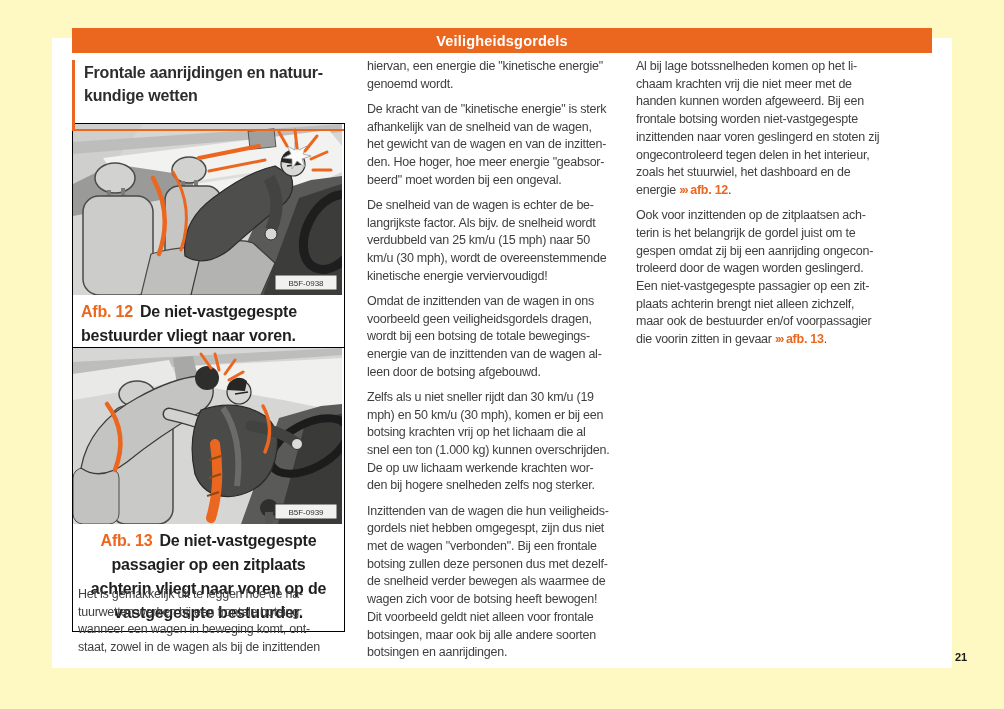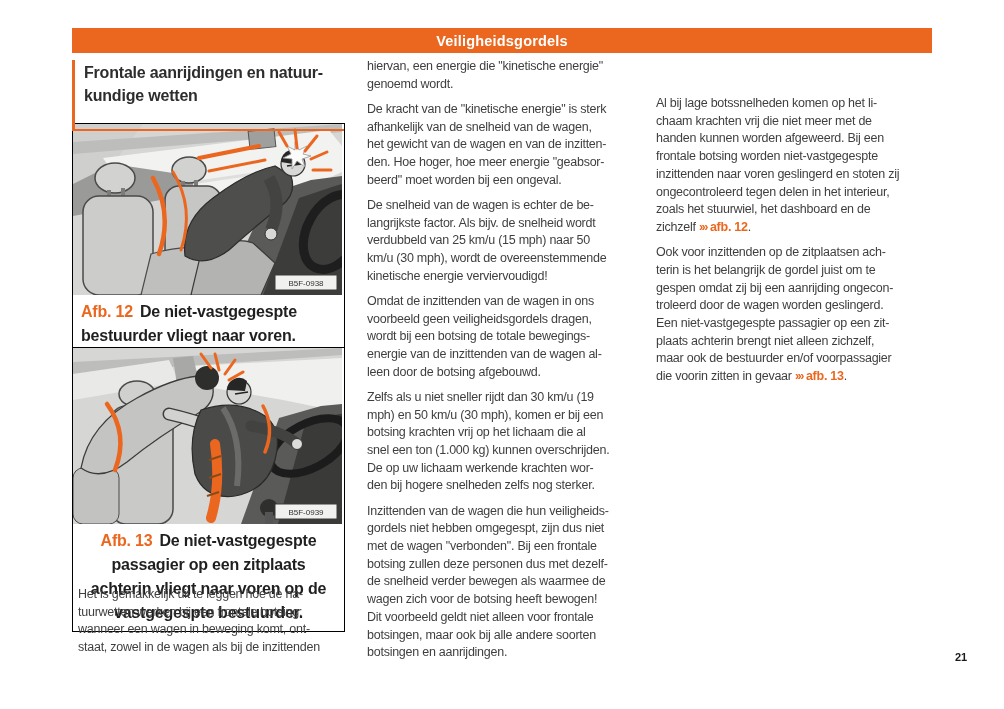--- a/index.html
+++ b/index.html
@@ -1,17 +1,17 @@
 <!DOCTYPE html>
 <html><head>
 <meta charset="utf-8">
 <style>
   html,body{margin:0;padding:0;background:#d8d8d7;}
   .canvas{position:relative;width:1004px;height:709px;overflow:hidden;
-          font-family:"Liberation Sans",sans-serif;background:#ffffff;}
+          font-family:"Liberation Sans",sans-serif;background:#fef9c3;}
   .paper{position:absolute;left:52px;top:38px;width:900px;height:630px;background:#ffffff;}
   .header-bar{position:absolute;left:72px;top:28px;width:860px;height:25px;
               background:#EB671F;z-index:5;display:flex;align-items:center;justify-content:center;}
   .header-bar span{color:#ffffff;font-size:14.5px;font-weight:bold;letter-spacing:.2px;}
   .col{position:absolute;z-index:3;color:#3f3f3f;font-size:12.5px;line-height:17.7px;letter-spacing:-0.25px;}
   .para{white-space:pre;margin:0 0 7.5px 0;}
   .heading{position:absolute;left:72px;top:60px;width:272px;z-index:4;
            border-left:3px solid #EB671F;border-bottom:2px solid #EB671F;
            padding:1px 0 22px 9px;box-sizing:border-box;
            font-size:16px;font-weight:bold;line-height:23px;color:#2d2d2d;
@@ -177,29 +177,29 @@
 gordels niet hebben omgegespt, zijn dus niet
 met de wagen "verbonden". Bij een frontale
 botsing zullen deze personen dus met dezelf-
 de snelheid verder bewegen als waarmee de
 wagen zich voor de botsing heeft bewogen!
 Dit voorbeeld geldt niet alleen voor frontale
 botsingen, maar ook bij alle andere soorten
 botsingen en aanrijdingen.</p>
   </div>
 
-  <div class="col" style="left:656px;top:58px;width:284px;margin-top:37px;">
+  <div class="col" style="left:636px;top:58px;width:284px;">
     <p class="para" style="margin-bottom:0;">Al bij lage botssnelheden komen op het li-
 chaam krachten vrij die niet meer met de
 handen kunnen worden afgeweerd. Bij een
 frontale botsing worden niet-vastgegespte
 inzittenden naar voren geslingerd en stoten zij
 ongecontroleerd tegen delen in het interieur,
 zoals het stuurwiel, het dashboard en de</p>
-    <div class="ref-line" style="margin-bottom:7.5px;"><span>zichzelf </span><span class="chev">›››</span><span class="ref">afb. 12</span><span>.</span></div>
+    <div class="ref-line" style="margin-bottom:7.5px;"><span>energie </span><span class="chev">›››</span><span class="ref">afb. 12</span><span>.</span></div>
     <p class="para" style="margin-bottom:0;">Ook voor inzittenden op de zitplaatsen ach-
 terin is het belangrijk de gordel juist om te
 gespen omdat zij bij een aanrijding ongecon-
 troleerd door de wagen worden geslingerd.
 Een niet-vastgegespte passagier op een zit-
 plaats achterin brengt niet alleen zichzelf,
 maar ook de bestuurder en/of voorpassagier</p>
     <div class="ref-line"><span>die voorin zitten in gevaar </span><span class="chev">›››</span><span class="ref">afb. 13</span><span>.</span></div>
   </div>
 

